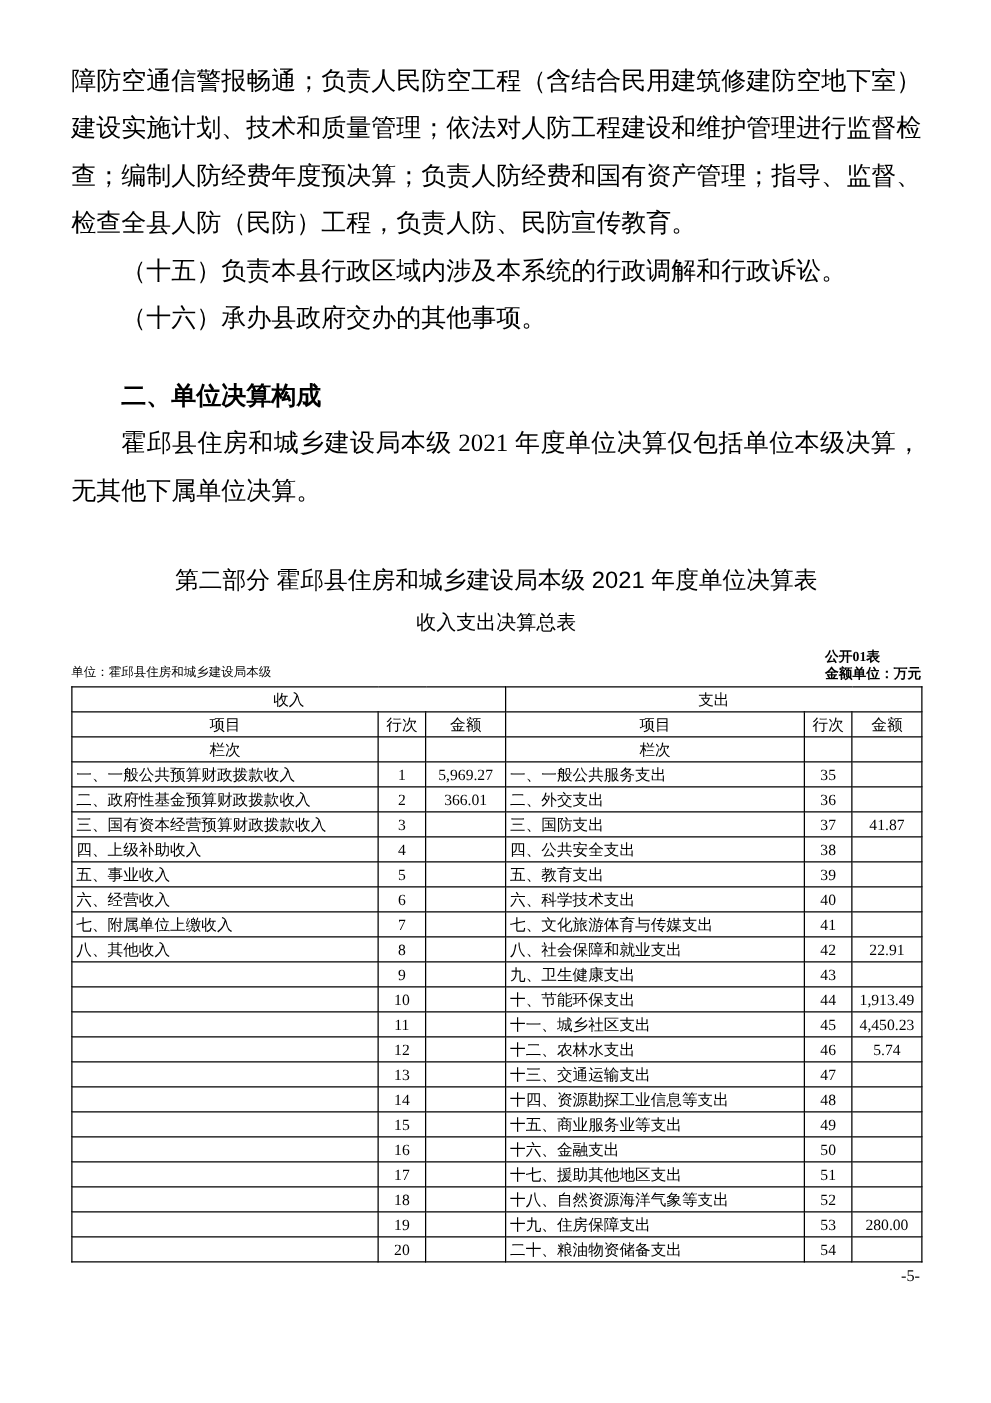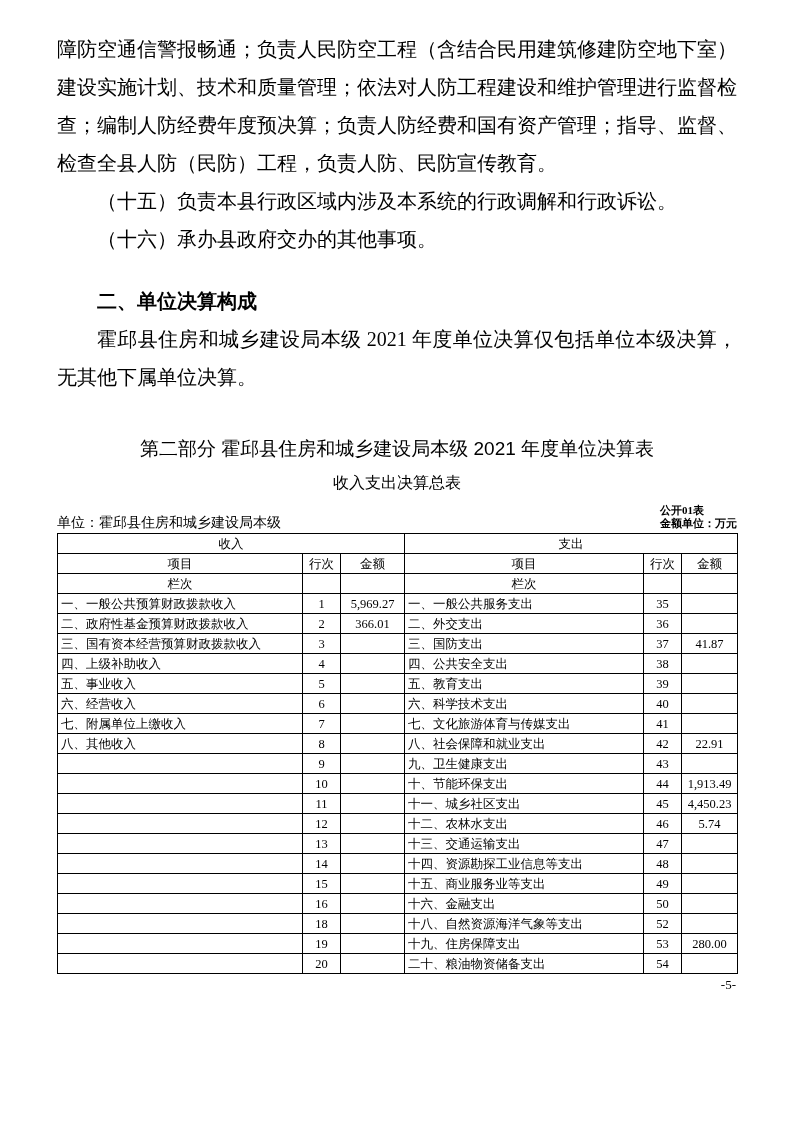--- a/index.html
+++ b/index.html
@@ -5,21 +5,21 @@
   * { box-sizing: border-box; }
   html, body { margin: 0; padding: 0; }
   body {
     width: 793px; height: 1122px;
     background: #ffffff;
     color: #000;
     font-family: "Liberation Serif", "DejaVu Serif", serif;
     overflow: hidden;
     position: relative;
   }
-  .page { padding: 30px 56px 0 57px; }
+  .page { padding: 46px 56px 0 57px; }
 
   .body-text .para {
     margin: 0;
     font-size: 20px;
     line-height: 38px;
     text-align: justify;
   }
   .para.indent { text-indent: 2em; }
   .para.heading {
     font-family: "Liberation Sans", "DejaVu Sans", sans-serif;
@@ -43,21 +43,21 @@
     font-weight: normal;
   }
 
   .meta {
     margin-top: 8px;
     display: flex;
     justify-content: space-between;
     align-items: flex-end;
     height: 28px;
   }
-  .meta-left { font-size: 14px; line-height: 14px; }
+  .meta-left { font-size: 10px; line-height: 14px; }
   .meta-right { text-align: left; font-size: 11px; line-height: 13px; font-weight: bold; }
 
   table.acct {
     margin-top: 3px;
     border-collapse: collapse;
     width: 680px;
     table-layout: fixed;
     font-size: 12.5px;
   }
   table.acct th, table.acct td {
@@ -260,20 +260,28 @@
         <tr>
           <td class="item"></td>
           <td class="num">16</td>
           <td class="amt"></td>
           <td class="item">十六、金融支出</td>
           <td class="num">50</td>
           <td class="amt"></td>
         </tr>
         <tr>
           <td class="item"></td>
+          <td class="num">17</td>
+          <td class="amt"></td>
+          <td class="item">十七、援助其他地区支出</td>
+          <td class="num">51</td>
+          <td class="amt"></td>
+        </tr>
+        <tr>
+          <td class="item"></td>
           <td class="num">18</td>
           <td class="amt"></td>
           <td class="item">十八、自然资源海洋气象等支出</td>
           <td class="num">52</td>
           <td class="amt"></td>
         </tr>
         <tr>
           <td class="item"></td>
           <td class="num">19</td>
           <td class="amt"></td>

